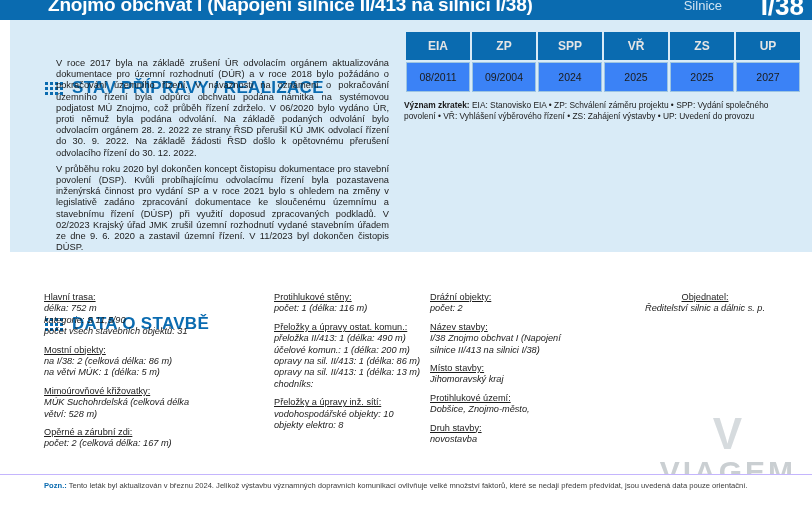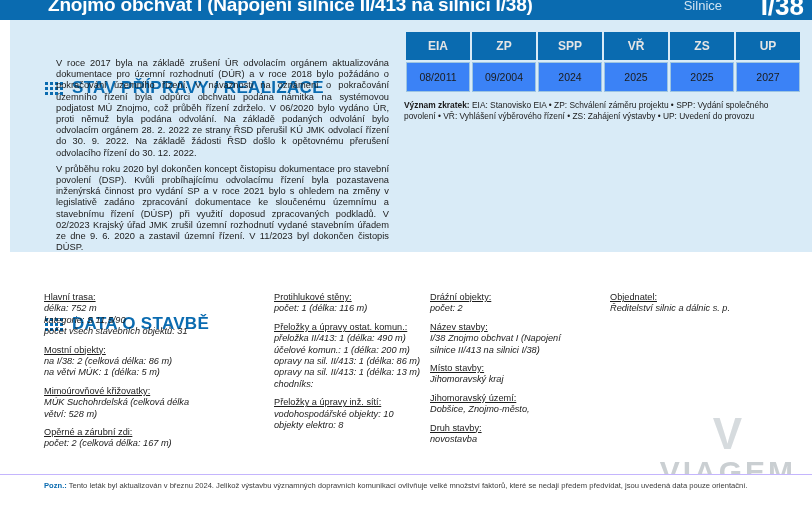--- a/index.html
+++ b/index.html
@@ -150,21 +150,21 @@
   .col {
     position: absolute;
     top: 292px;
     font-size: 9.2px;
     line-height: 11.4px;
     color: #1b1b1b;
   }
   #col1 { left: 44px; width: 175px; }
   #col2 { left: 226px; width: 180px; margin-left: 48px; }
   #col3 { left: 402px; width: 175px; margin-left: 28px; }
-  #col4 { left: 610px; width: 190px; }
+  #col4 { left: 610px; width: 190px; text-align: center; }
 
   .grp { margin-bottom: 7px; }
   .grp .h {
     font-weight: normal;
     text-decoration: underline;
     display: block;
   }
   .grp .l { display: block; font-style: italic; }
   .wm-text {
     position: absolute;
@@ -319,21 +319,21 @@
       <div class="grp">
         <span class="h">Název stavby:</span>
         <span class="l">I/38 Znojmo obchvat I (Napojení</span>
         <span class="l">silnice II/413 na silnici I/38)</span>
       </div>
       <div class="grp">
         <span class="h">Místo stavby:</span>
         <span class="l">Jihomoravský kraj</span>
       </div>
       <div class="grp">
-        <span class="h">Jihomoravský území:</span>
+        <span class="h">Protihlukové území:</span>
         <span class="l">Dobšice, Znojmo-město,</span>
       </div>
       <div class="grp">
         <span class="h">Druh stavby:</span>
         <span class="l">novostavba</span>
       </div>
     </div>
   <div class="col" id="col4">
       <div class="grp">
         <span class="h">Objednatel:</span>

